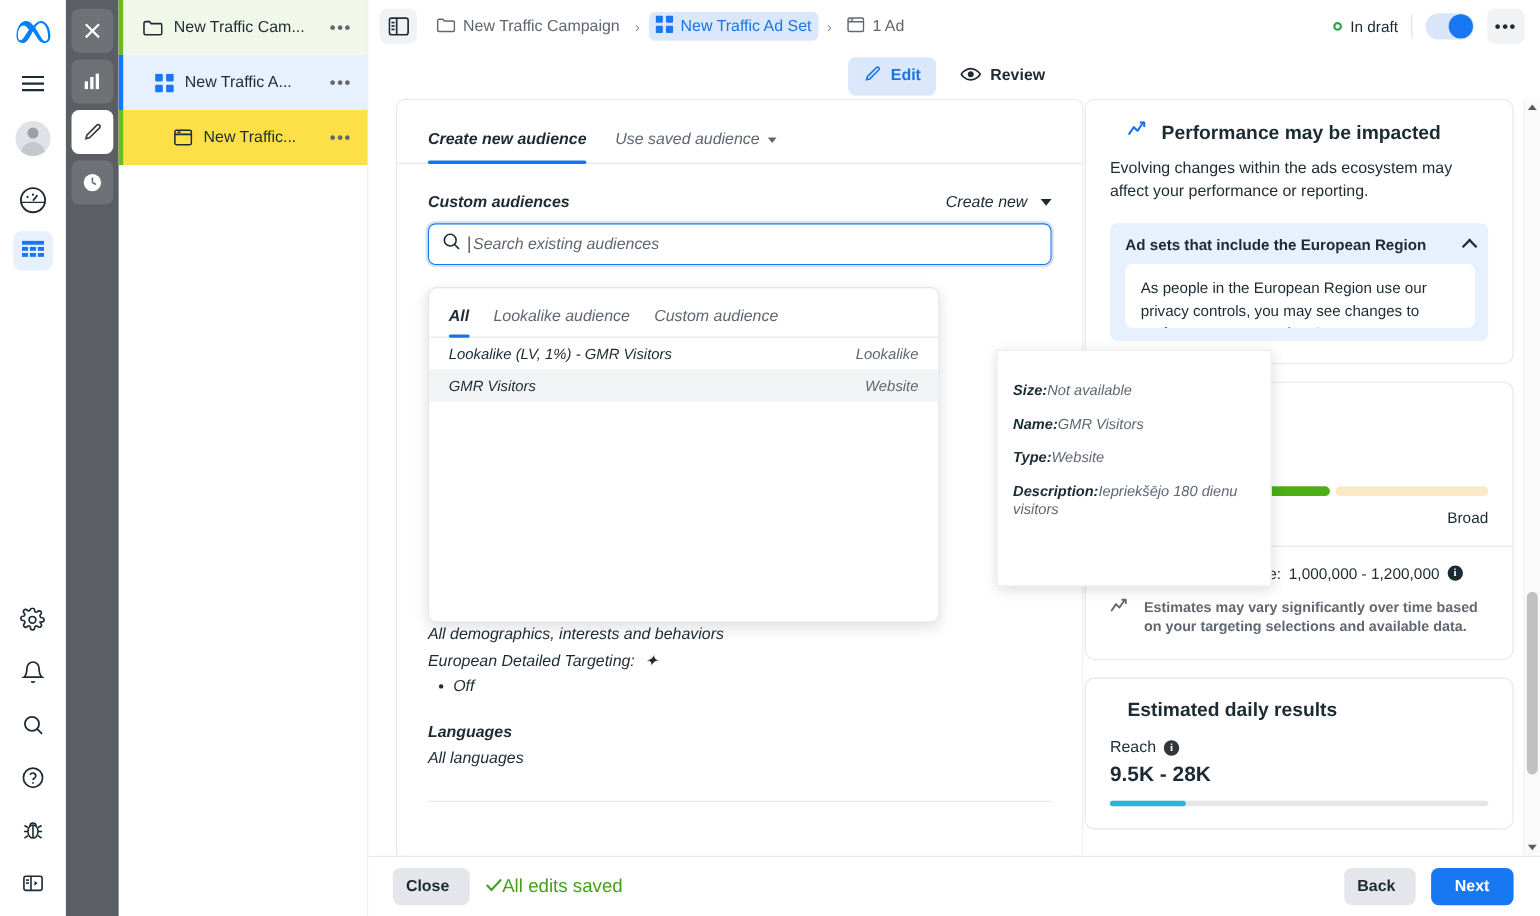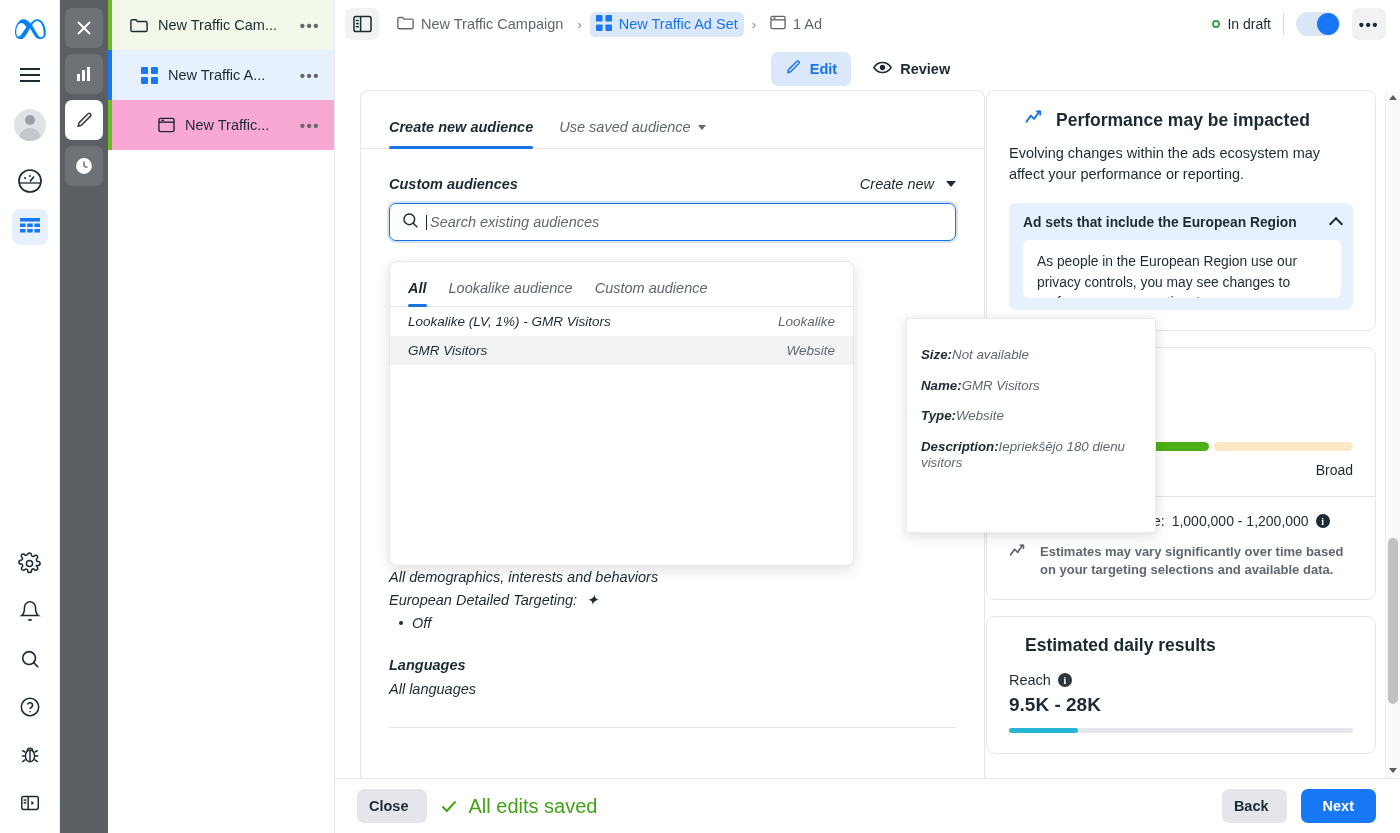--- a/index.html
+++ b/index.html
@@ -53,21 +53,21 @@
   }
   .tree-row {
     position: relative; height: 50px; display: flex; align-items: center;
     padding-left: 22px; padding-right: 10px; font-size: 14.5px; color: #1c2b33;
   }
   .tree-row .bar { position: absolute; left: 0; top: 0; bottom: 0; width: 4px; }
   .tree-row.lv0 { background: #f1f8e9; }
   .tree-row.lv0 .bar { background: #6bbd1f; }
   .tree-row.lv1 { background: #e7f0fd; padding-left: 33px; }
   .tree-row.lv1 .bar { background: #1877f2; }
-  .tree-row.lv2 { background: #f9a8d4; padding-left: 50px; }
+  .tree-row.lv2 { background: #fde047; padding-left: 50px; }
   .tree-row.lv2 .bar { background: #6bbd1f; }
   .tree-ic { margin-right: 10px; display:flex; align-items:center; }
   .tree-label { flex: 1; white-space: nowrap; overflow: hidden; }
   .tree-row.lv1 .tree-label { color: #1c2b33; }
   .dots { color: #65676b; letter-spacing: 1.5px; font-size: 15px; font-weight:700; padding: 0 4px; }
 
   
   .main {
     position: absolute; left: 335px; top: 0; right: 0; bottom: 0;
     background: #ffffff;
@@ -193,21 +193,21 @@
 
   
   .bottombar {
     position:absolute; left:335px; right:0; bottom:0; height: 55px; background:#fff;
     border-top: 1px solid #e4e6eb; display:flex; align-items:center; padding: 0 24px 0 22px; gap: 14px;
   }
   .btn { height: 34px; border-radius: 7px; display:flex; align-items:center; justify-content:center;
          font-size: 14.5px; font-weight: 700; padding: 0 18px; }
   .btn.grey { background:#e4e6eb; color:#1c2b33;padding-left:12px;}
   .btn.blue { background:#1877f2; color:#fff; padding: 0 22px;}
-  .saved { display:flex; gap:12px; color:#42a217; font-size:20px;}
+  .saved { display:flex; gap:0; color:#42a217; font-size:17px;}
 
   
   .vsb { position:absolute; width: 15px; background:#fafafa; border-left:1px solid #f0f0f0; }
   .vsb .thumb { position:absolute; left:2px; right:2px; background:#c1c1c1; border-radius: 6px;}
   .vsb .arr { position:absolute; left:0; right:0; height: 15px; display:flex; align-items:center; justify-content:center;}
   .tri-up { width:0;height:0;border-left:4px solid transparent;border-right:4px solid transparent;border-bottom:5px solid #5a5a5a;}
   .tri-dn { width:0;height:0;border-left:4px solid transparent;border-right:4px solid transparent;border-top:5px solid #5a5a5a;}
 </style>
 </head>
 <body>

